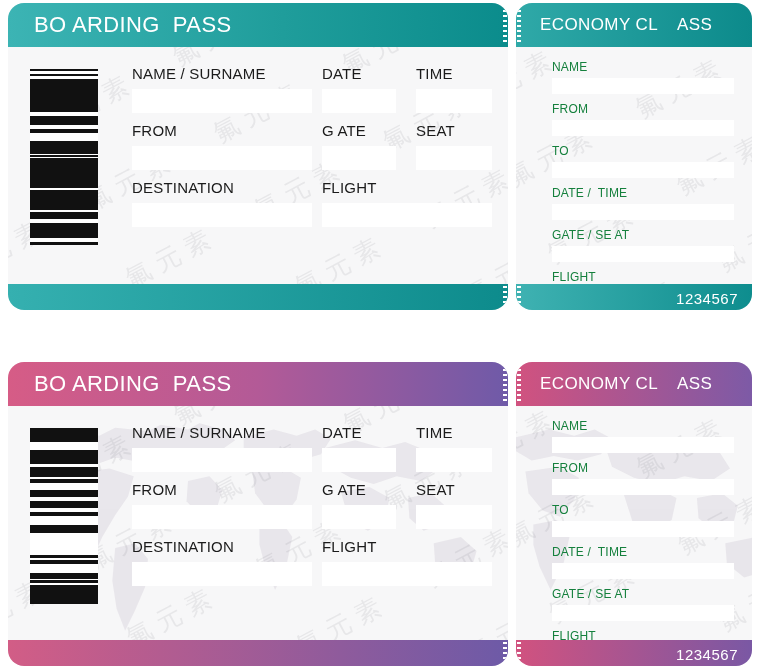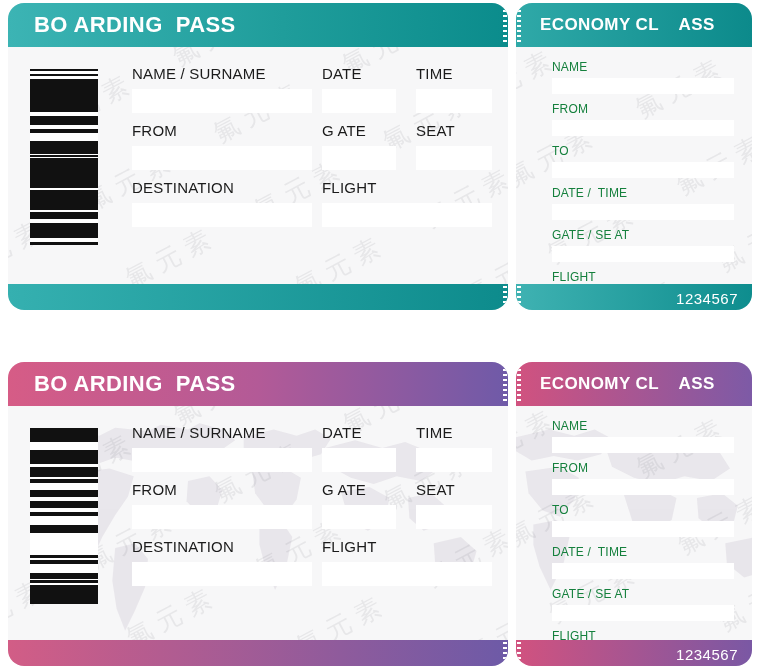--- a/index.html
+++ b/index.html
@@ -66,21 +66,21 @@
 
   .teal .panel.main .bar.footer { background: linear-gradient(90deg,#35b0b0 0%, #0d8b8c 100%); }
   .teal .panel.stub .bar.footer { background: linear-gradient(90deg,#3fb2b2 0%, #0e8d8e 100%); }
   .pink .panel.main .bar.footer { background: linear-gradient(90deg,#d25d86 0%, #6d5aa7 100%); }
   .pink .panel.stub .bar.footer { background: linear-gradient(90deg,#d1527f 0%, #7a58a4 100%); }
 
   .bar.footer { position: absolute; left: 0; right: 0; bottom: 0; }
 
   .bar-title {
     font-size: 22px;
-    font-weight: bold;
+    font-weight: normal;
     letter-spacing: 0.4px;
     white-space: pre;
     text-align: center;
   }
   .panel.main .bar-title  { margin-left: 26px; }
   .panel.stub .bar-title  { margin-left: 24px; font-size: 17px; }
 
   .serial {
     position: absolute;
     right: 14px;

